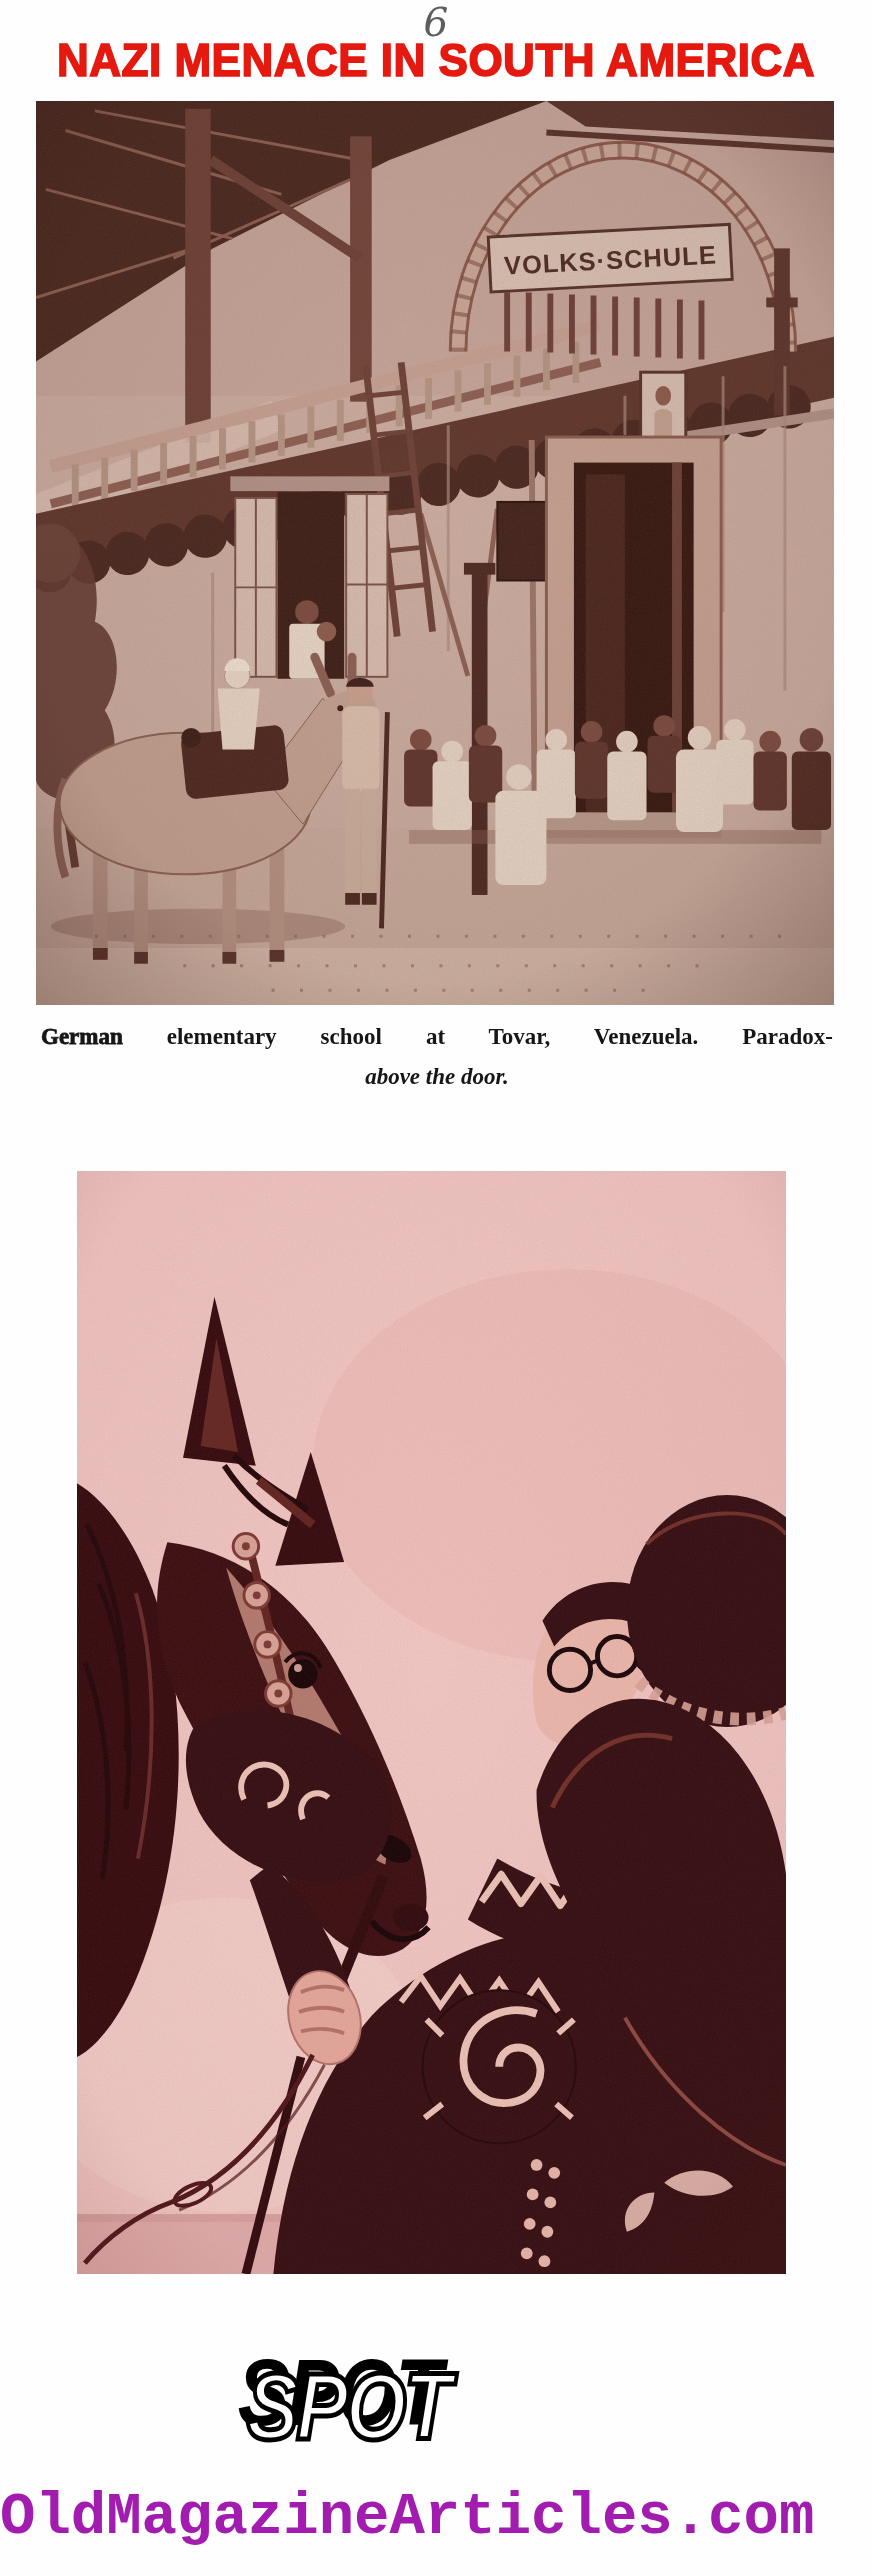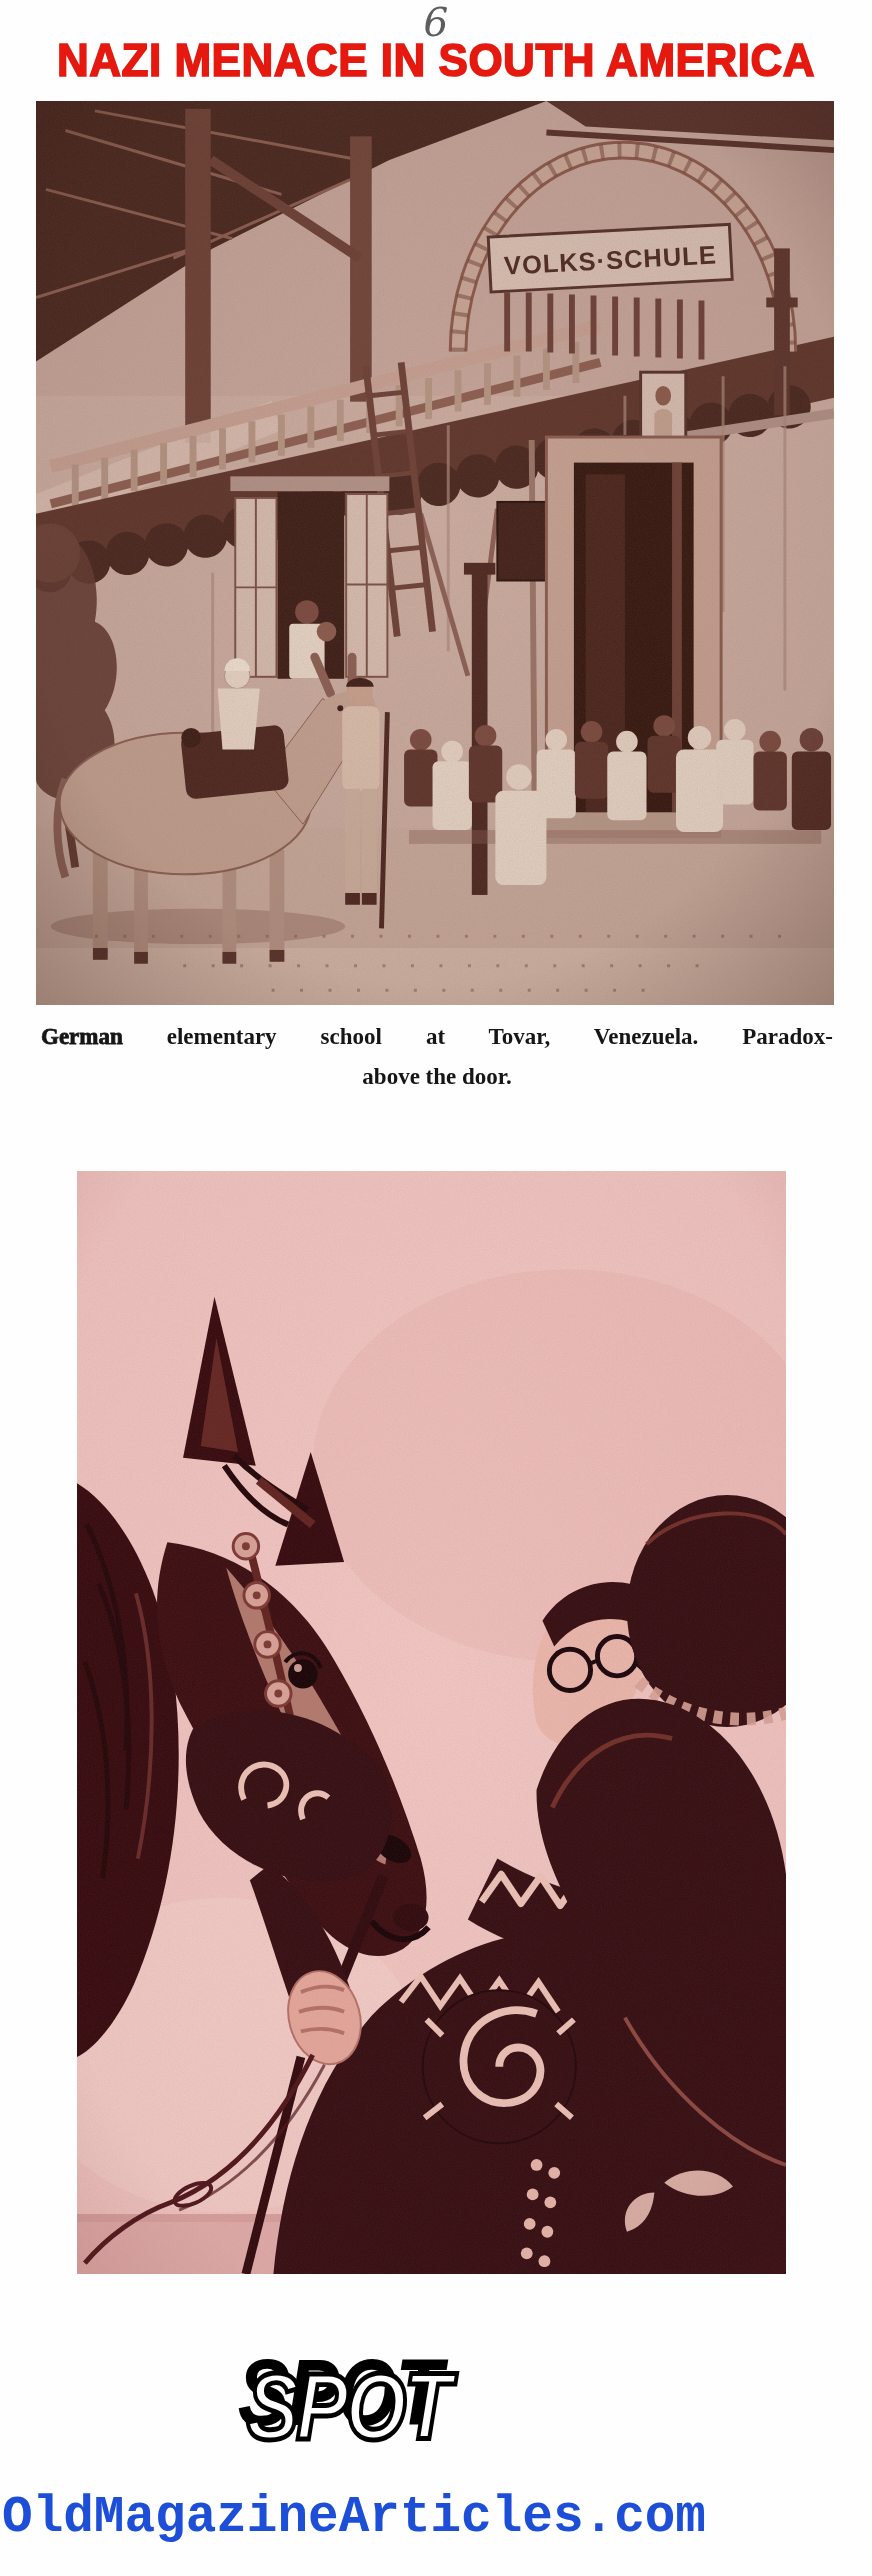--- a/index.html
+++ b/index.html
@@ -12,30 +12,30 @@
         font-size:44px;font-weight:900;letter-spacing:0.5px;color:#e5190f;
         -webkit-text-stroke:1.6px #e5190f;transform:scaleY(1.04);}
   .photo{position:absolute;}
   .photo svg{display:block;width:100%;height:100%;}
   #photo1{left:36px;top:101px;width:798px;height:904px;}
   #photo2{left:77px;top:1171px;width:709px;height:1103px;}
   .caption{position:absolute;font-family:"Liberation Serif",serif;font-weight:700;color:#161616;}
   #caption1{left:41px;top:1017px;width:792px;font-size:23px;line-height:40px;}
   #caption2{left:83px;top:2282px;width:705px;font-size:26.5px;line-height:36px;}
   .cap-line{text-align:justify;text-align-last:justify;white-space:nowrap;}
-  .cap-line.center{text-align:center;text-align-last:center;}
+  .cap-line.center{text-align:center;text-align-last:center;font-style:italic;}
   .lead{-webkit-text-stroke:0.8px #161616;}
   .spot-wrap{position:absolute;top:2357px;left:0;width:696px;height:110px;font-style:italic;}
   .spot-layer{position:absolute;left:0;top:0;width:100%;text-align:center;
         font-size:95px;line-height:98px;font-weight:900;letter-spacing:-2.9px;}
   .spot-shadow{color:#000;transform:scaleX(0.82) translate(-10.8px,-13.7px);}
   .spot-front{color:#fff;-webkit-text-stroke:4.9px #000;transform:scaleX(0.82);}
   .watermark{position:absolute;top:2483px;left:0;width:708px;text-align:center;
-        font-family:"Liberation Mono",monospace;font-weight:700;font-size:51px;
-        line-height:69px;color:#1d4ed8;}
+        font-family:"Liberation Mono",monospace;font-weight:700;font-size:59px;
+        line-height:69px;color:#a21caf;}
 </style>
 </head>
 <body>
 
 <div class="page">
 
   <div class="page-number">6</div>
 
   <div class="headline">NAZI MENACE IN SOUTH AMERICA</div>
 

